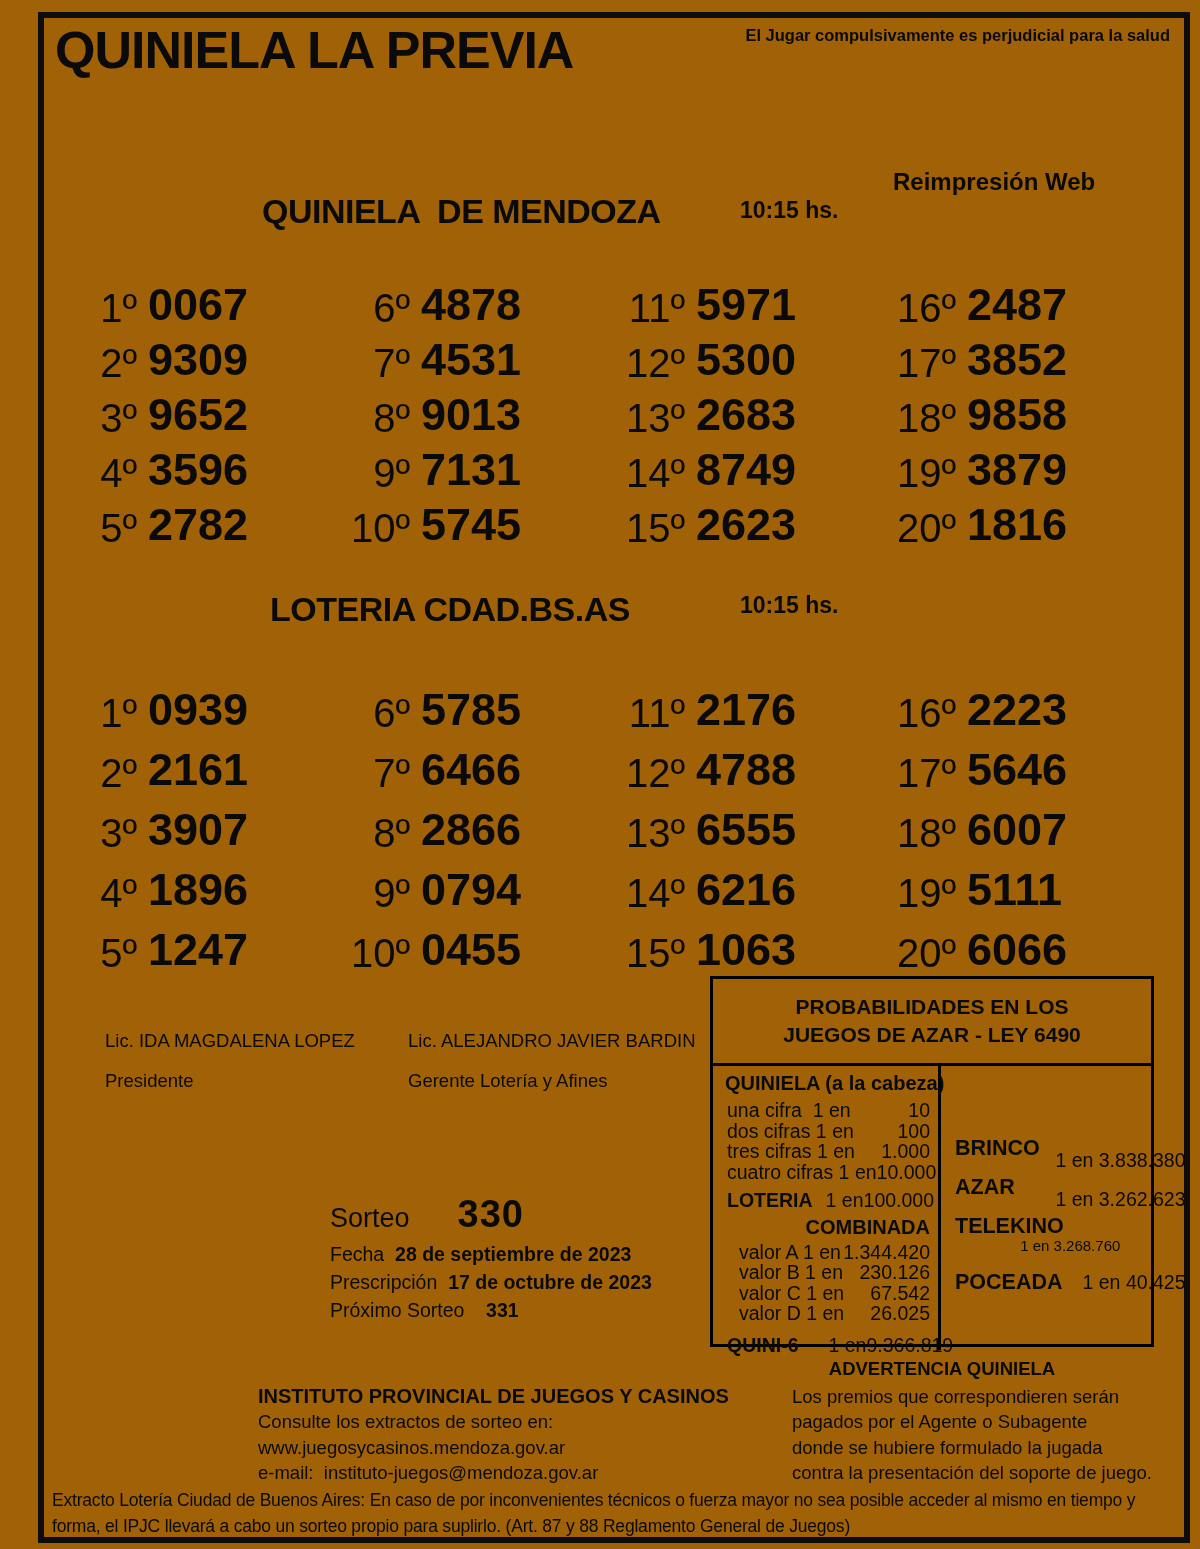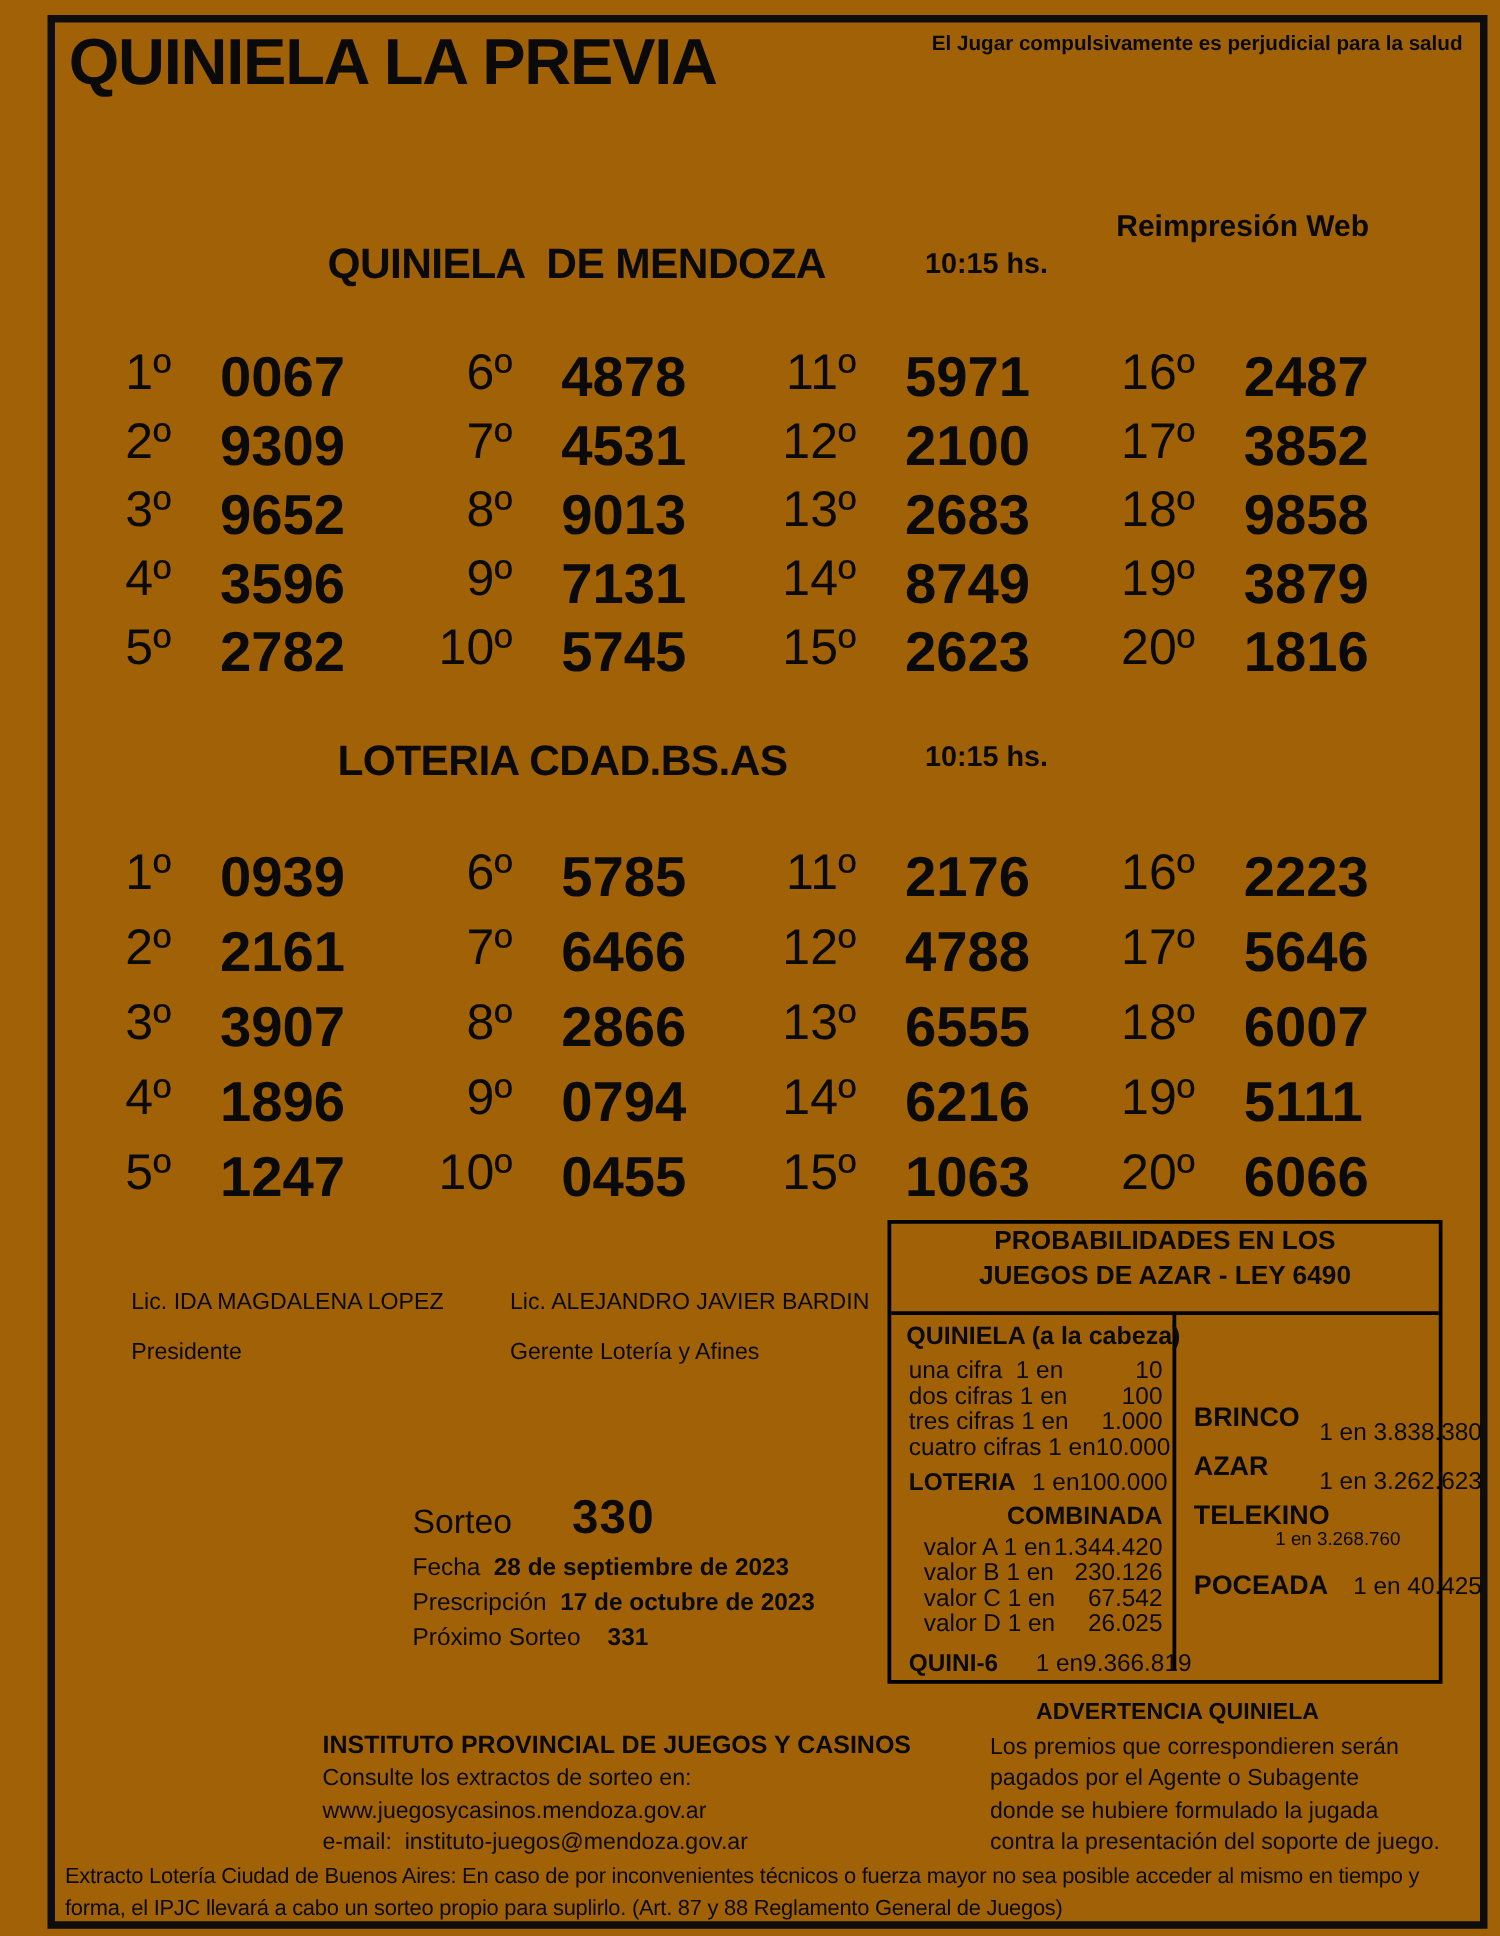--- a/index.html
+++ b/index.html
@@ -21,36 +21,36 @@
   .sec-title{font-size:34px;font-weight:700;letter-spacing:-0.5px;white-space:pre;}
   .sec-time{font-size:23px;font-weight:700;}
   
   .grid{
     display:grid;grid-auto-flow:column;
     grid-template-columns:273px 275px 271px 240px;
     left:75px;width:1080px;
   }
   .grid.mza{top:276px;grid-template-rows:repeat(5,55px);}
   .grid.bsas{top:676px;grid-template-rows:repeat(5,60px);}
-  .cell{display:flex;align-items:flex-start;gap:28px;}
+  .cell{display:flex;align-items:flex-end;}
   .pos{width:62px;text-align:right;font-size:40px;font-weight:400;white-space:nowrap;}
   .num{margin-left:11px;font-size:45px;font-weight:700;white-space:nowrap;}
   
   .official{font-size:18.5px;}
   .official .nm{margin-bottom:18px;}
   
   .draw{left:330px;top:1193px;font-size:19.5px;}
   .draw-row1{display:flex;align-items:baseline;}
   .sorteo-lbl{font-size:27px;}
   .sorteo-num{font-size:38px;font-weight:700;margin-left:48px;letter-spacing:1px;}
   .draw-line{margin-top:9px;line-height:19px;white-space:pre;}
   .draw-line:first-of-type{margin-top:16px;}
   
   .prob{left:710px;top:976px;width:444px;height:371px;border:3px solid #000;box-sizing:border-box;}
-  .prob-title{padding-top:0;text-align:center;font-weight:700;font-size:21px;line-height:28px;height:70px;border-bottom:3px solid #000;box-sizing:content-box;}
+  .prob-title{padding-top:14px;text-align:center;font-weight:700;font-size:21px;line-height:28px;height:70px;border-bottom:3px solid #000;box-sizing:content-box;}
   .prob-body{display:flex;height:284px;}
   .prob-left{width:228px;border-right:3px solid #000;box-sizing:border-box;padding:6px 8px 0 12px;}
   .prob-right{flex:1;padding:70px 12px 0 14px;}
   .q-head{font-weight:700;font-size:20px;margin-bottom:5px;white-space:pre;}
   .p-row{display:flex;justify-content:space-between;font-size:19.5px;line-height:20.5px;padding-left:2px;white-space:pre;}
   .p-row .lbl{white-space:pre;}
   .p-row .val{text-align:right;}
   .row-loteria{margin-top:8px;}
   .row-comb{margin-top:5px;font-weight:700;font-size:20px;line-height:22px;text-align:right;}
   .valores{margin-top:4px;}
@@ -131,21 +131,21 @@
     <div class="cell">
         <span class="pos">10º</span>
         <span class="num">5745</span>
       </div>
     <div class="cell">
         <span class="pos">11º</span>
         <span class="num">5971</span>
       </div>
     <div class="cell">
         <span class="pos">12º</span>
-        <span class="num">2100</span>
+        <span class="num">5300</span>
       </div>
     <div class="cell">
         <span class="pos">13º</span>
         <span class="num">2683</span>
       </div>
     <div class="cell">
         <span class="pos">14º</span>
         <span class="num">8749</span>
       </div>
     <div class="cell">

